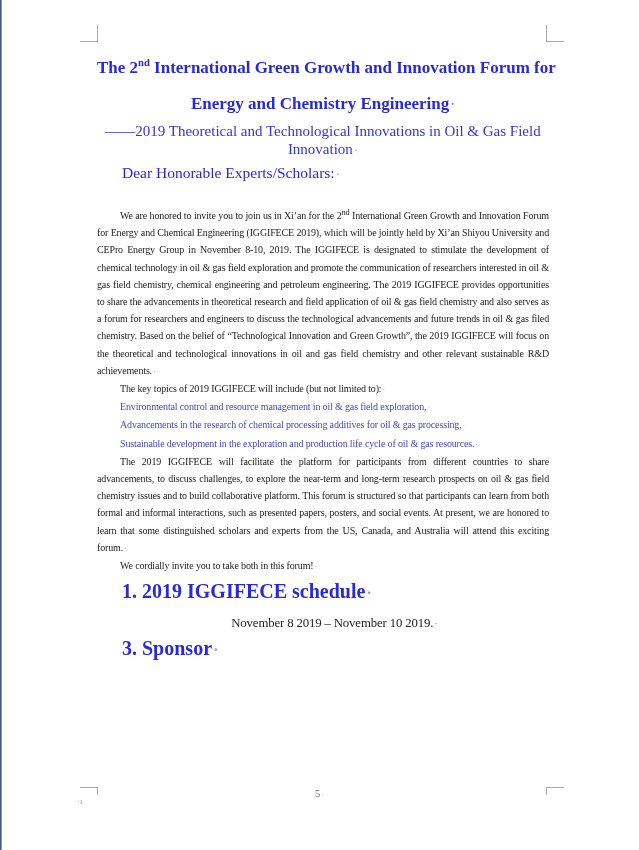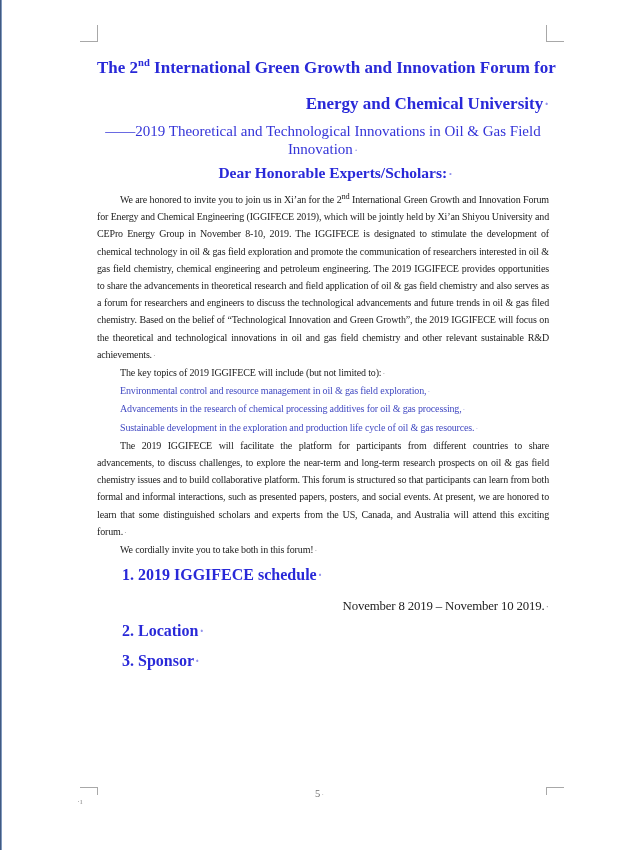--- a/index.html
+++ b/index.html
@@ -13,44 +13,44 @@
   }
   
   .crop { position:absolute; }
   .crop.tl { left:80px;  top:25px;  width:17px; height:16px; border-right:1px solid #a8a8a8; border-bottom:1px solid #a8a8a8; }
   .crop.tr { left:546px; top:25px;  width:17px; height:16px; border-left:1px solid #a8a8a8;  border-bottom:1px solid #a8a8a8; }
   .crop.bl { left:80px;  top:787px; width:17px; height:7px;  border-right:1px solid #a8a8a8; border-top:1px solid #a8a8a8; }
   .crop.br { left:546px; top:787px; width:17px; height:7px;  border-left:1px solid #a8a8a8;  border-top:1px solid #a8a8a8; }
 
   .content { position:absolute; left:97px; top:45px; width:452px; }
 
-  .title { margin:0; font-size:17px; font-weight:bold; color:#2929d8; text-align:right; }
+  .title { margin:0; font-size:17px; font-weight:bold; color:#2929d8; text-align:center; }
   .title .tline { line-height:36px; white-space:nowrap; }
   .title sup { font-size:0.62em; }
 
   .subtitle { color:#3434d8; font-size:15px; line-height:18px; text-align:center; }
 
   .salutation {
-    margin:3px 0 4px 25px; font-size:15.5px; line-height:21px;
-    font-weight:bold; color:#2929d8;text-align:center;
+    margin:3px 0 20px 25px; font-size:15.5px; line-height:21px;
+    font-weight:normal; color:#2929d8;
   }
 
   .bodytext {
     margin:0; font-size:10px; line-height:17.2px; color:#222222;
     text-align:justify; text-indent:23px; letter-spacing:-0.15px;
   }
   .topic { color:#4149c2; }
 
   .sec-heading {
-    margin:6px 0 9px 25px; font-size:16px; line-height:20px;
+    margin:6px 0 9px 25px; font-size:20px; line-height:20px;
     font-weight:bold; color:#2929d8;
   }
   .sec-body {
     margin:12px 0 0 23px; font-size:12.8px; line-height:17.2px; color:#222222;
-    text-align:right; text-indent:0; letter-spacing:-0.15px;
+    text-align:center; text-indent:0; letter-spacing:-0.15px;
   }
   .misspell {
     text-decoration:underline wavy #cc2222;
     text-decoration-thickness:1px; text-underline-offset:3px;
     text-decoration-skip-ink:none;
   }
 
   
   .pm::after { content:"·"; color:inherit; opacity:0.5; font-size:0.85em; margin-left:1px; }
 
@@ -71,21 +71,21 @@
 
   <div class="crop tl"></div>
   <div class="crop tr"></div>
   <div class="crop bl"></div>
   <div class="crop br"></div>
 
   <div class="content">
 
     <h1 class="title">
       <div class="tline"><span>The 2</span><sup>nd</sup><span> International Green Growth and Innovation Forum for</span></div>
-      <div class="tline pm">Energy and Chemical University</div>
+      <div class="tline pm">Energy and Chemistry Engineering</div>
     </h1>
 
     <div class="subtitle">
       <div>——2019 Theoretical and Technological Innovations in Oil &amp; Gas Field</div>
       <div class="pm">Innovation</div>
     </div>
 
     <h2 class="salutation pm">Dear Honorable Experts/Scholars:</h2>
 
     <p class="bodytext pm"><span>We are honored to invite you to join us in Xi’an for the 2</span><sup>nd</sup><span> International Green Growth and Innovation Forum for Energy and Chemical Engineering (IGGIFECE 2019), which will be jointly held by Xi’an Shiyou University and CEPro Energy Group in November 8-10, 2019. The IGGIFECE is designated to stimulate the development of chemical technology in oil &amp; gas field exploration and promote the communication of researchers interested in oil &amp; gas field chemistry, chemical engineering and petroleum engineering. The 2019 IGGIFECE provides opportunities to share the advancements in theoretical research and field application of oil &amp; gas field chemistry and also serves as a forum for researchers and engineers to discuss the technological advancements and future trends in oil &amp; gas filed chemistry. Based on the belief of “Technological Innovation and Green Growth”, the 2019 IGGIFECE will focus on the theoretical and technological innovations in oil and gas field chemistry and other relevant sustainable R&amp;D achievements.</span></p>
@@ -96,21 +96,20 @@
     <p class="bodytext topic pm">Advancements in the research of chemical processing additives for oil &amp; gas processing,</p>
     <p class="bodytext topic pm">Sustainable development in the exploration and production life cycle of oil &amp; gas resources.</p>
 
     <p class="bodytext pm">The 2019 IGGIFECE will facilitate the platform for participants from different countries to share advancements, to discuss challenges, to explore the near-term and long-term research prospects on oil &amp; gas field chemistry issues and to build collaborative platform. This forum is structured so that participants can learn from both formal and informal interactions, such as presented papers, posters, and social events. At present, we are honored to learn that some distinguished scholars and experts from the US, Canada, and Australia will attend this exciting forum.</p>
 
     <p class="bodytext pm">We cordially invite you to take both in this forum!</p>
 
     <h3 class="sec-heading pm">1. 2019 IGGIFECE schedule</h3>
     <p class="sec-body pm">November 8 2019 – November 10 2019.</p>
 
-    <h3 class="sec-heading pm">2. Location</h3>
 
     <h3 class="sec-heading pm">3. Sponsor</h3>
 
   </div>
 
   <div class="page-number pm">5</div>
   <div class="footer-mark"></div>
 </div>
 
 </body></html>

